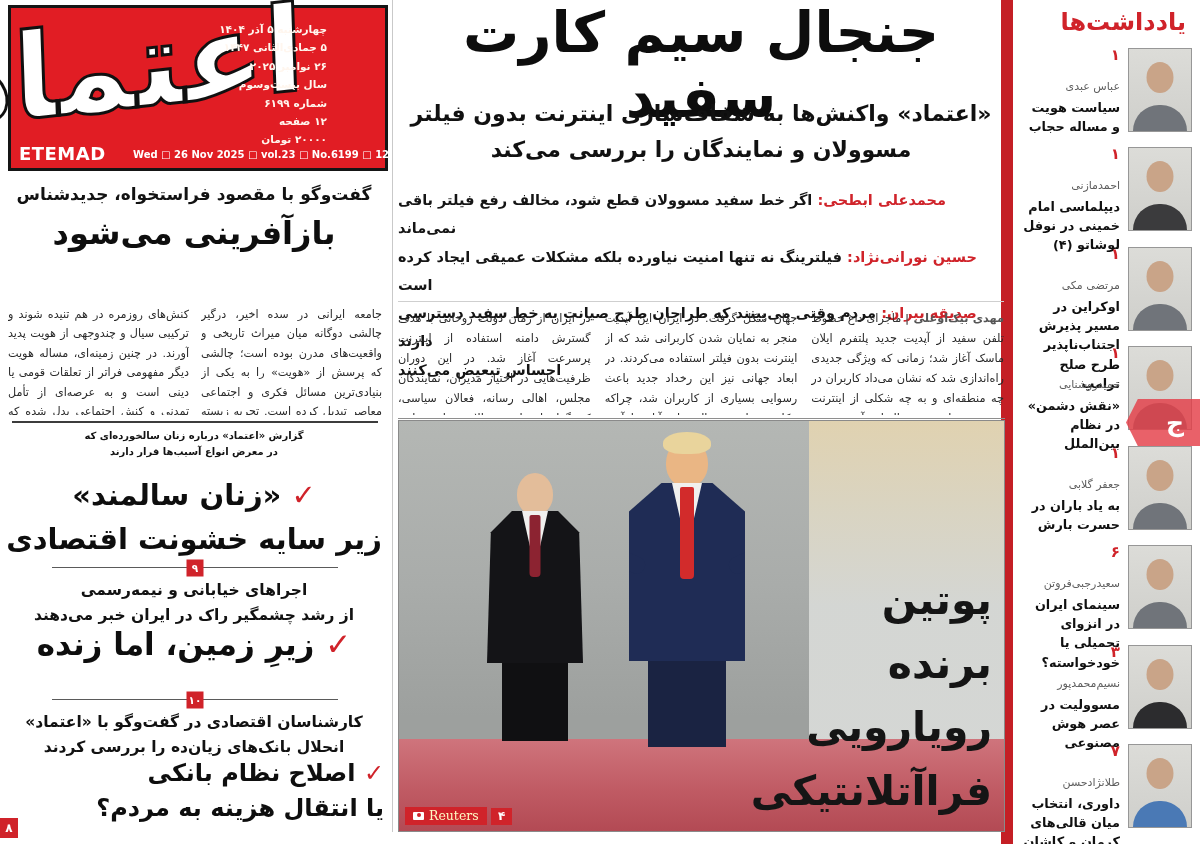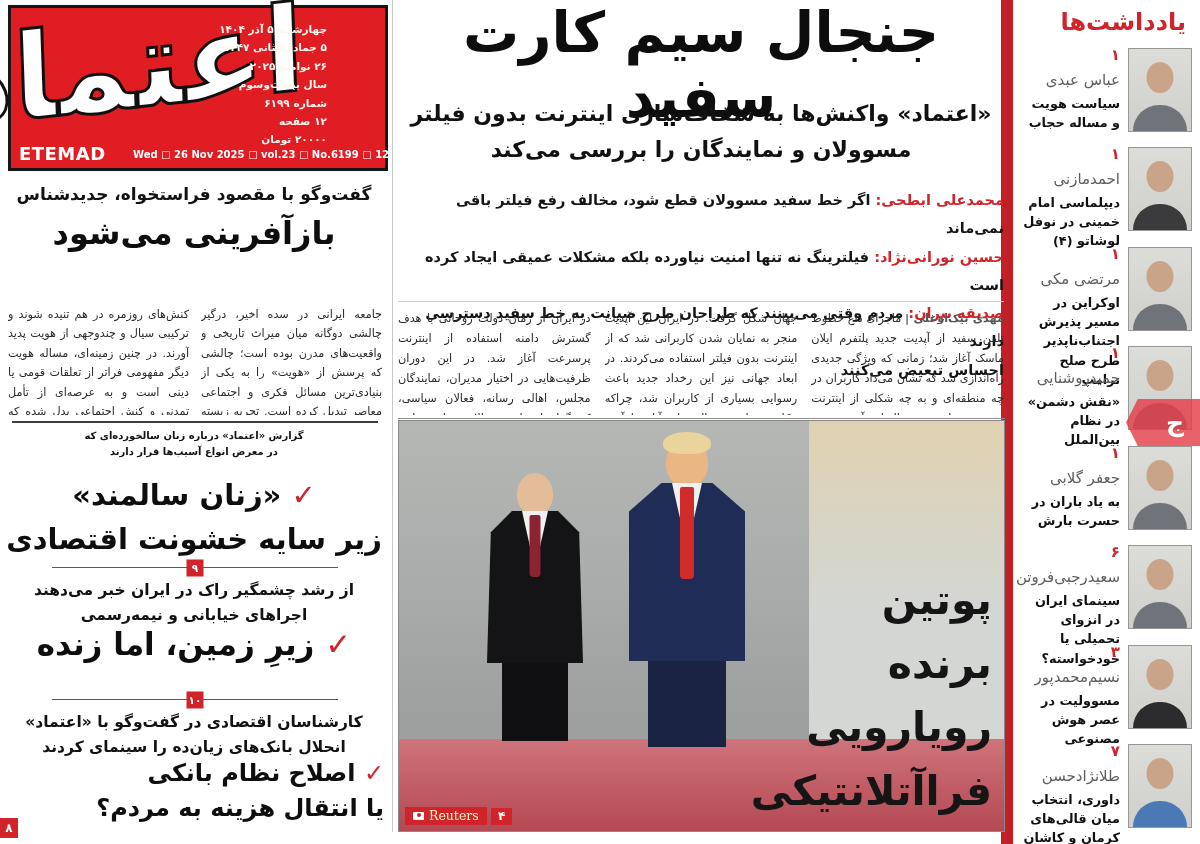--- a/index.html
+++ b/index.html
@@ -21,21 +21,21 @@
   .meta-en { position:absolute; left:122px; bottom:8px; color:#fff; font-size:10px;
     direction:ltr; white-space:nowrap; font-weight:bold;text-align:right; }
   
   .vline { position:absolute; left:392px; top:0; width:1px; height:832px; background:#c9c9c9; }
   .redbar { position:absolute; left:1001px; top:0; width:12px; height:844px; background:#c41f25; }
   
   .lead-head { position:absolute; left:398px; top:0; width:606px; text-align:center;
     font-size:56px; font-weight:bold; color:#0d0d0d; letter-spacing:-2px; }
   .lead-sub { position:absolute; left:398px; top:96px; width:606px; text-align:center;
     font-size:22px; font-weight:bold; line-height:1.65; color:#111; }
-  .quotes { position:absolute; left:398px; top:186px; width:606px; text-align:right;
+  .quotes { position:absolute; left:398px; top:186px; width:606px; text-align:left;
     font-size:14.5px; font-weight:bold; line-height:1.95; color:#151515; }
   .qname { color:#d0232a; }
   .rule-q { position:absolute; left:398px; top:301px; width:606px; height:1px; background:#cfcfcf; }
   .lead-cols { position:absolute; left:398px; top:309px; width:606px; height:106px;
     display:flex; gap:14px; font-size:11.3px; line-height:1.78; text-align:justify; color:#2a2a2a; }
   .lead-cols > div { flex:1; overflow:hidden; }
   .byline { font-weight:bold; color:#555; }
   .rule-photo { position:absolute; left:398px; top:418px; width:607px; height:1px; background:#8e8e8e; }
   
   .photo { position:absolute; left:398px; top:420px; width:607px; height:412px;
@@ -120,21 +120,21 @@
     border:1px solid #979797; background:linear-gradient(180deg,#dcdcd8 0%,#cfcfcb 100%); overflow:hidden; }
   .note-photo::before { content:""; position:absolute; top:13px; left:50%; transform:translateX(-50%);
     width:27px; height:31px; border-radius:50%; background:#c9a488; }
   .note-photo::after { content:""; position:absolute; bottom:-4px; left:50%; transform:translateX(-50%);
     width:54px; height:30px; border-radius:26px 26px 0 0; background:#70747a; }
   .note-photo.tone-cleric::after { background:#3b3b3d; }
   .note-photo.tone-dark::after  { background:#2c2c2e; }
   .note-photo.tone-blue::after  { background:#4a79b5; }
   .note-text { position:absolute; right:80px; left:4px; top:2px; text-align:right; }
   .note-num { color:#d0232a; font-weight:bold; font-size:15px; line-height:1.2; }
-  .note-author { color:#5d5d5d; font-size:15px; margin-top:7px; }
+  .note-author { color:#5d5d5d; font-size:11px; margin-top:16px; }
   .note-title { color:#101010; font-size:12.8px; font-weight:bold; line-height:1.5; margin-top:5px; }
   .ribbon { position:absolute; left:1126px; top:399px; width:74px; height:47px;
     background:rgba(228,62,72,0.82); clip-path:polygon(0 50%,16% 0,100% 0,100% 100%,16% 100%);
     display:flex; align-items:center; justify-content:flex-start; padding-right:16px;
     color:#fff; font-size:25px; font-weight:bold; z-index:5; }
 </style>
 </head>
 <body>
 
 <div class="page">
@@ -228,33 +228,33 @@
   </div>
   <div class="headline2">
     <div><span class="check"></span> <span>«زنان سالمند»</span></div>
     <div>زیر سایه خشونت اقتصادی</div>
   </div>
   <div class="badge-rule br1">
     <span class="pg">۹</span>
   </div>
 
   <div class="kicker k3">
+    <div>اجراهای خیابانی و نیمه‌رسمی</div>
     <div>از رشد چشمگیر راک در ایران خبر می‌دهند</div>
-    <div>اجراهای خیابانی و نیمه‌رسمی</div>
   </div>
   <div class="headline3">
     <span class="check"></span> <span>زیرِ زمین، اما زنده</span>
   </div>
   <div class="badge-rule br2">
     <span class="pg">۱۰</span>
   </div>
 
   <div class="kicker k4">
     <div>کارشناسان اقتصادی در گفت‌وگو با «اعتماد»</div>
-    <div>انحلال بانک‌های زیان‌ده را سینمای کردند</div>
+    <div>انحلال بانک‌های زیان‌ده را بررسی کردند</div>
   </div>
   <div class="headline4">
     <div><span class="check"></span> <span>اصلاح نظام بانکی</span></div>
     <div>یا انتقال هزینه به مردم؟</div>
   </div>
   <div class="corner-badge">۸</div>
 
   <div class="sidebar-title">یادداشت‌ها</div>
 
   <div class="note-item" style="top:44px">

